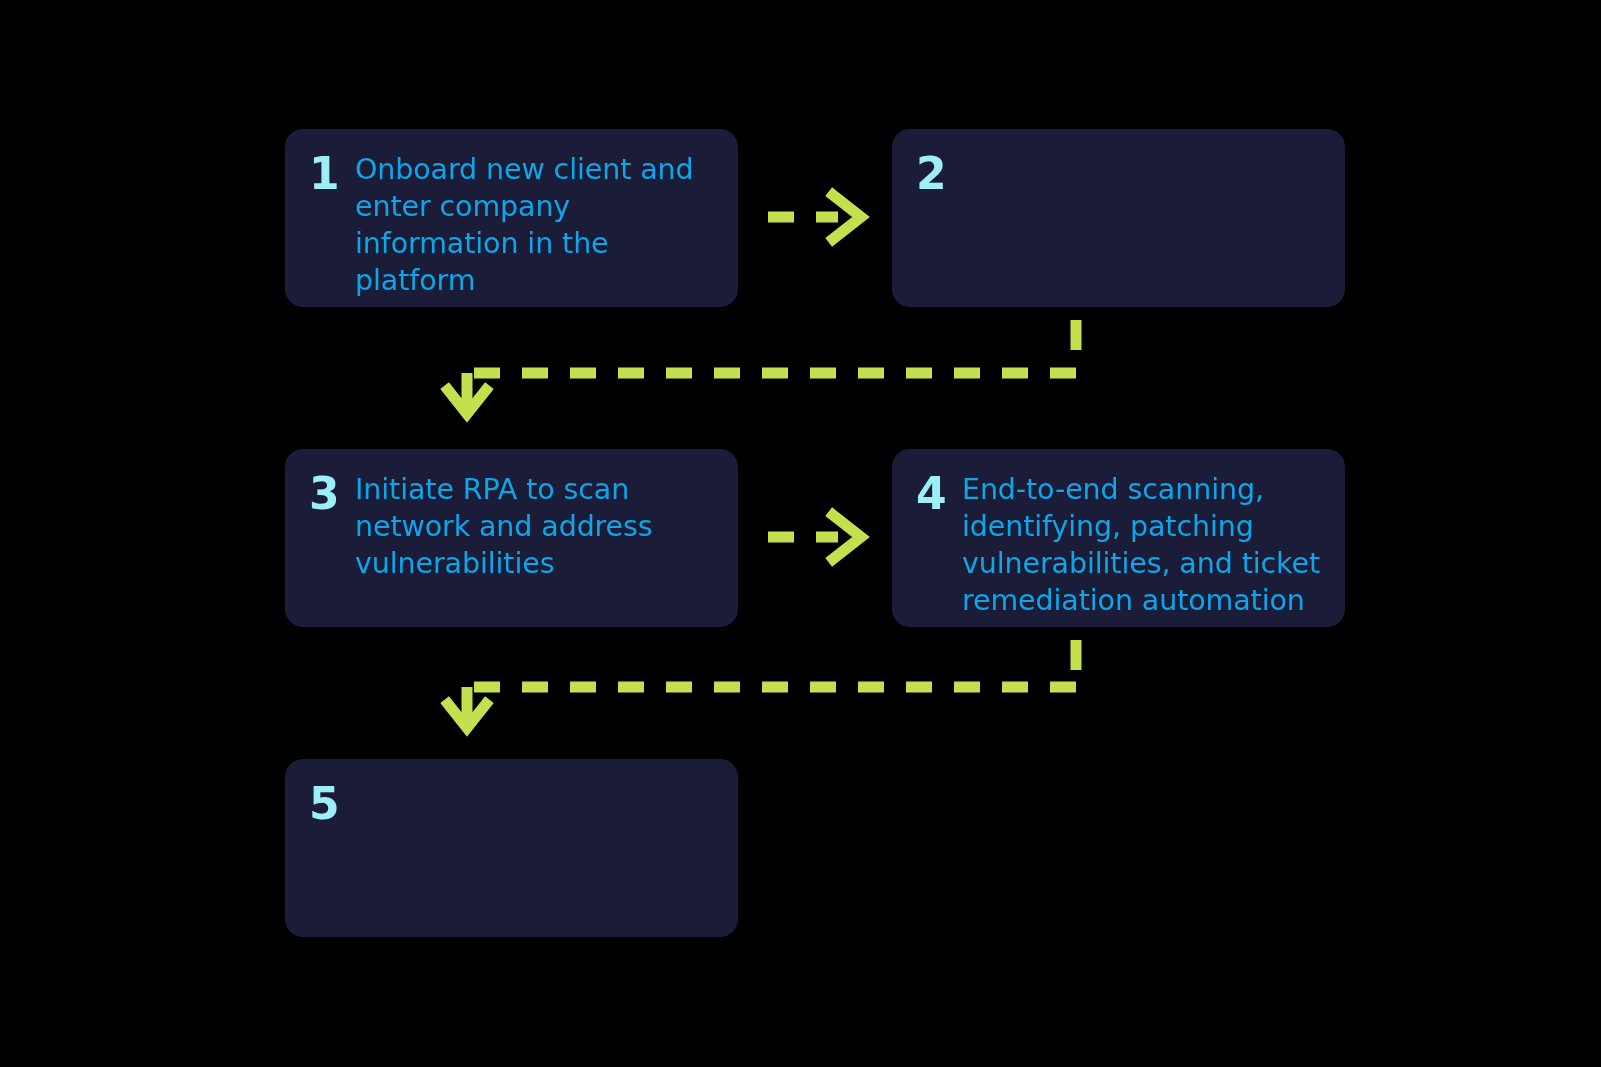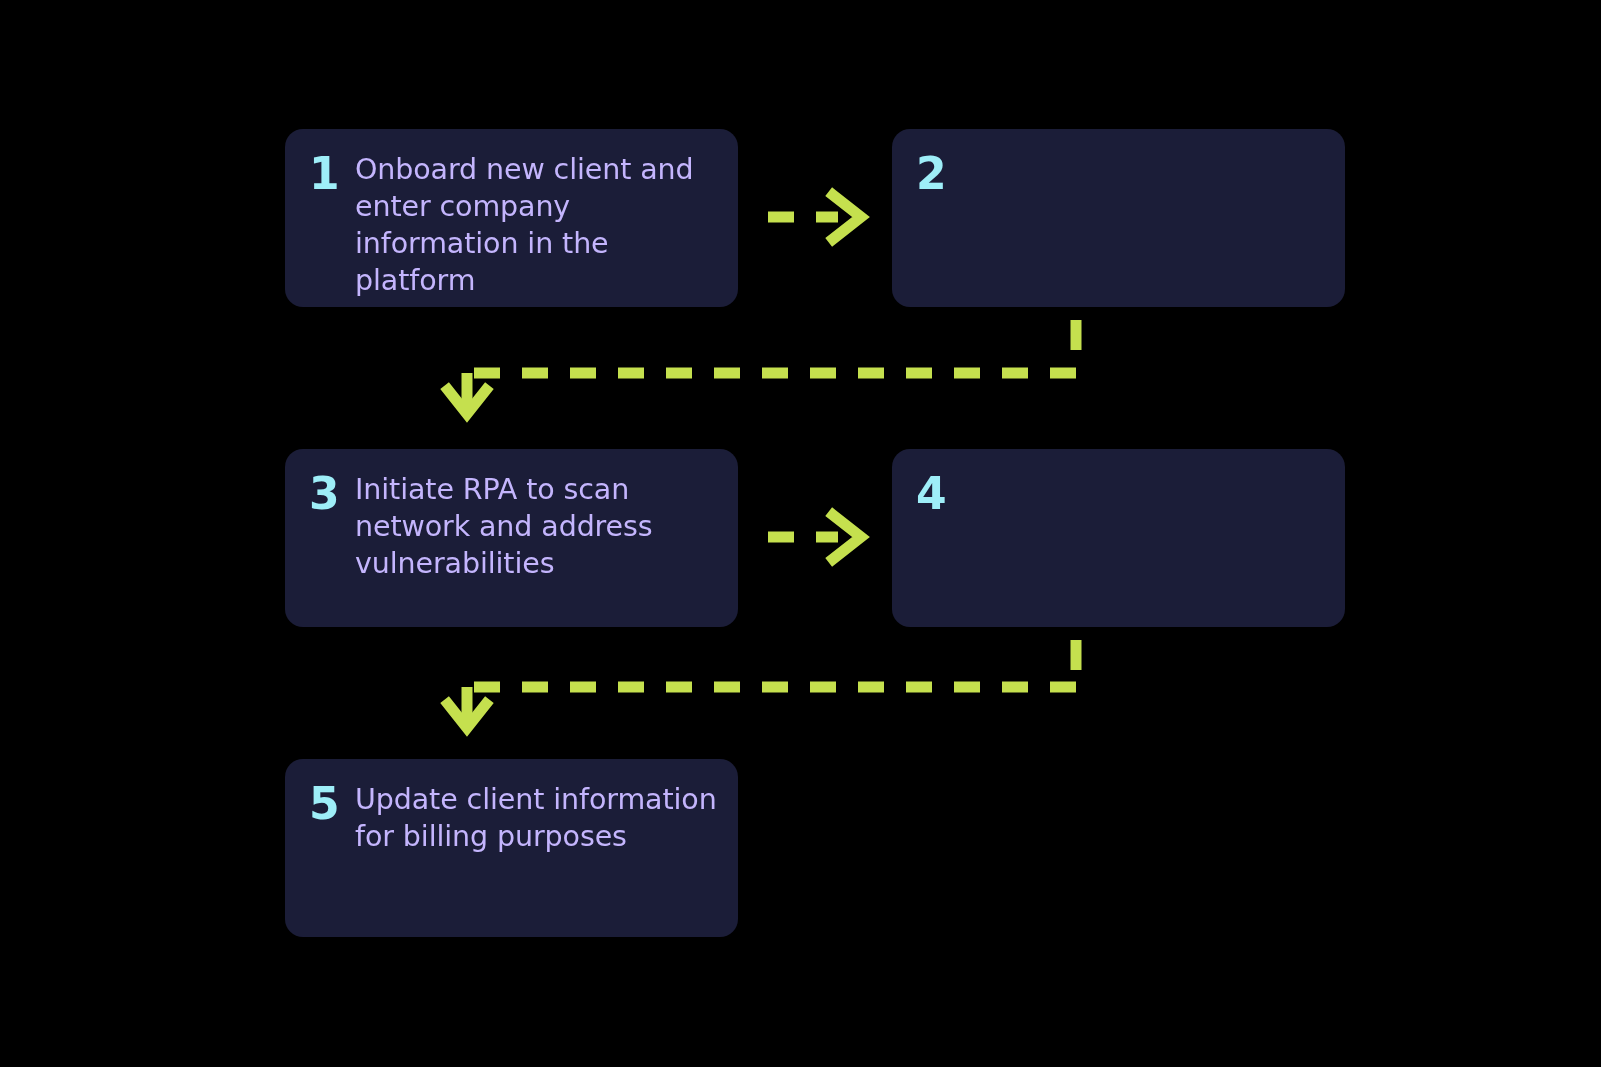--- a/index.html
+++ b/index.html
@@ -36,21 +36,21 @@
     color: #9eeef8;
     font-size: 44px;
     font-weight: 700;
     line-height: 44px;
     flex: 0 0 auto;
     width: 46px;
     margin-top: 1px;
     letter-spacing: -0.5px;
   }
   .card-text {
-    color: #c4b5fd;
+    color: #0ea5e9;
     font-size: 28.5px;
     line-height: 37px;
     font-weight: 400;
     flex: 1 1 auto;
     letter-spacing: -0.1px;
   }
 
   
   #card-1 { left: 285px;  top: 129px; width: 453px; height: 178px; }
   #card-2 { left: 892px;  top: 129px; width: 453px; height: 178px; }
@@ -108,20 +108,20 @@
     <div class="card-num">2</div>
   </div>
 
   <div class="card" id="card-3">
     <div class="card-num">3</div>
     <div class="card-text">Initiate RPA to scan network and address vulnerabilities</div>
   </div>
 
   <div class="card" id="card-4">
     <div class="card-num">4</div>
+    <div class="card-text">End-to-end scanning, identifying, patching vulnerabilities, and ticket remediation automation</div>
   </div>
 
   <div class="card" id="card-5">
     <div class="card-num">5</div>
-    <div class="card-text">Update client information for billing purposes</div>
   </div>
 
 </div>
 
 </body></html>

